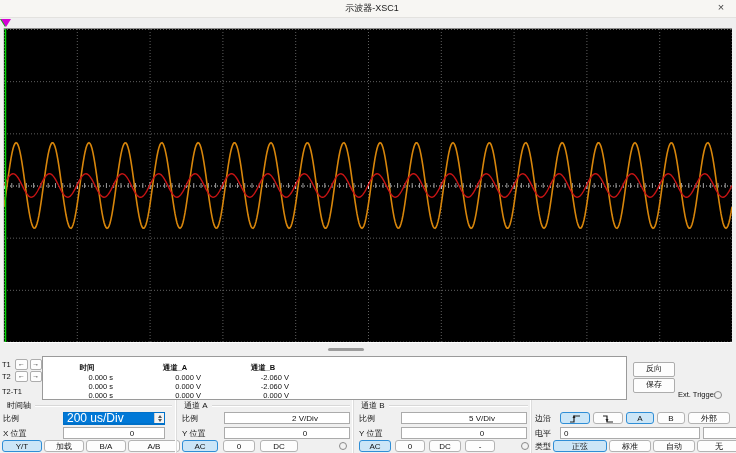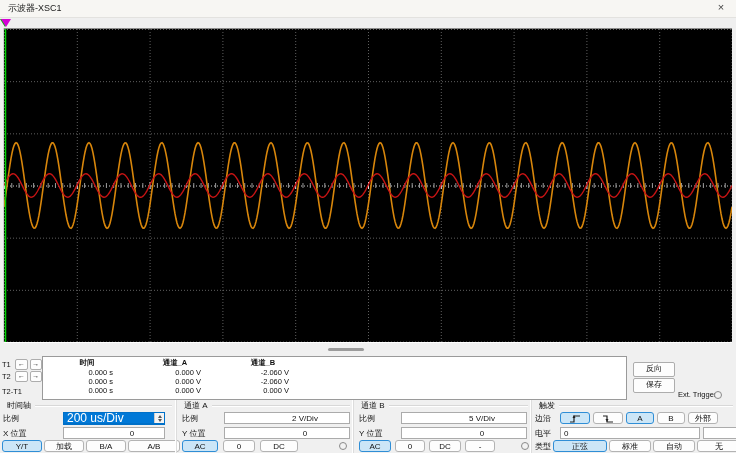--- a/index.html
+++ b/index.html
@@ -2,21 +2,21 @@
 <html><head>
 <meta charset="utf-8">
 <style>
   html,body{margin:0;padding:0;}
   body{width:736px;height:453px;overflow:hidden;background:#f0f0f0;
        font-family:"Liberation Sans",sans-serif;-webkit-font-smoothing:antialiased;}
   .win{position:relative;width:736px;height:453px;background:#f0f0f0;}
 
   
   .titlebar{position:absolute;left:0;top:0;width:736px;height:17px;background:#f7f6f3;
-            border-bottom:1px solid #e3e2df;display:flex;align-items:center;}
+            border-bottom:1px solid #e3e2df;display:flex;align-items:center;justify-content:center;}
   .title{font-size:9px;color:#1a1a1a;padding-left:8px;}
   .close{position:absolute;right:8px;top:1px;font-size:11px;color:#444;width:14px;text-align:center;cursor:default;}
 
   
   .strip{position:absolute;left:0;top:18px;width:736px;height:10px;background:#efefef;}
   .tri{position:absolute;top:1px;width:0;height:0;border-left:5px solid transparent;
        border-right:5px solid transparent;}
   .tri.t1{left:0;border-top:8px solid #00b400;}
   .tri.t2{left:1px;border-top:8px solid #d400d4;}
 
@@ -31,21 +31,21 @@
 
   
   .readout{position:absolute;left:0;top:356px;width:736px;height:44px;font-size:7.5px;color:#111;}
   .curs{position:absolute;left:2px;top:2px;width:40px;}
   .currow{display:flex;align-items:center;height:12px;gap:2px;}
   .curlab{width:12px;}
   .curlab.wide{width:30px;}
   .arrbtn{width:11px;height:9px;border:1px solid #adadad;background:#fdfdfd;border-radius:2px;
           font-size:7px;line-height:7px;text-align:center;color:#222;}
   .rbox{position:absolute;left:42px;top:0;width:583px;height:42px;background:#fff;border:1px solid #9a9a9a;}
-  .rtab{display:grid;grid-template-columns:88px 88px 88px;padding-top:1px;}
+  .rtab{display:grid;grid-template-columns:88px 88px 88px;padding-top:6px;}
   .rtab .h{text-align:center;font-weight:bold;}
   .rtab .c{text-align:right;padding-right:18px;height:9px;line-height:9px;}
   .sidebtn{position:absolute;width:40px;height:13px;border:1px solid #adadad;background:#fdfdfd;
            border-radius:2px;font-size:8px;text-align:center;line-height:12px;color:#111;}
   .exttrig{position:absolute;left:678px;top:34px;font-size:7.5px;color:#111;}
   .term{display:inline-block;width:6px;height:6px;border:1px solid #8a8a8a;border-radius:50%;
         background:#f2f2f2;vertical-align:middle;}
   .extterm{position:absolute;left:714px;top:35px;}
 
   
@@ -325,41 +325,37 @@
       <div class="srow" style="left:5px;top:40px;gap:4px;">
         <div class="btn sel" style="width:32px;">AC</div>
         <div class="btn" style="width:30px;">0</div>
         <div class="btn" style="width:32px;">DC</div>
         <div class="btn" style="width:30px;">-</div>
         <span class="term" style="margin-left:22px;"></span>
       </div>
     </div>
 
     <div class="sect s4" style="left:531px;width:205px;">
-      <div class="shead">
-          <span>触发</span>
-          <span class="ln"></span>
-        </div>
       <div class="srow" style="left:3px;top:12px;gap:3px;">
         <span class="lab" style="width:22px;">边沿</span>
         <div class="btn sel" style="width:30px;">
           <svg class="edgeicon" width="12" height="9" viewBox="0 0 12 9">
             <polyline points="1,8 5,8 5,2 11,2" fill="none" stroke="#222" stroke-width="1.2"></polyline>
             <polygon points="3.5,4 6.5,4 5,1" fill="#222"></polygon>
           </svg>
         </div>
         <div class="btn" style="width:30px;">
           <svg class="edgeicon" width="12" height="9" viewBox="0 0 12 9">
             <polyline points="1,2 5,2 5,8 11,8" fill="none" stroke="#222" stroke-width="1.2"></polyline>
             <polygon points="3.5,5 6.5,5 5,8" fill="#222"></polygon>
           </svg>
         </div>
         <div class="btn sel" style="width:28px;">A</div>
         <div class="btn" style="width:28px;">B</div>
-        <div class="btn" style="width:30px;">外部</div>
+        <div class="btn" style="width:42px;">外部</div>
       </div>
       <div class="srow" style="left:3px;top:27px;gap:3px;">
         <span class="lab" style="width:22px;">电平</span>
         <div class="field left" style="width:140px;">0</div>
         <div class="field" style="width:28px;">V</div>
       </div>
       <div class="srow" style="left:3px;top:40px;gap:2px;">
         <span class="lab" style="width:16px;">类型</span>
         <div class="btn sel" style="width:54px;">正弦</div>
         <div class="btn" style="width:42px;">标准</div>

